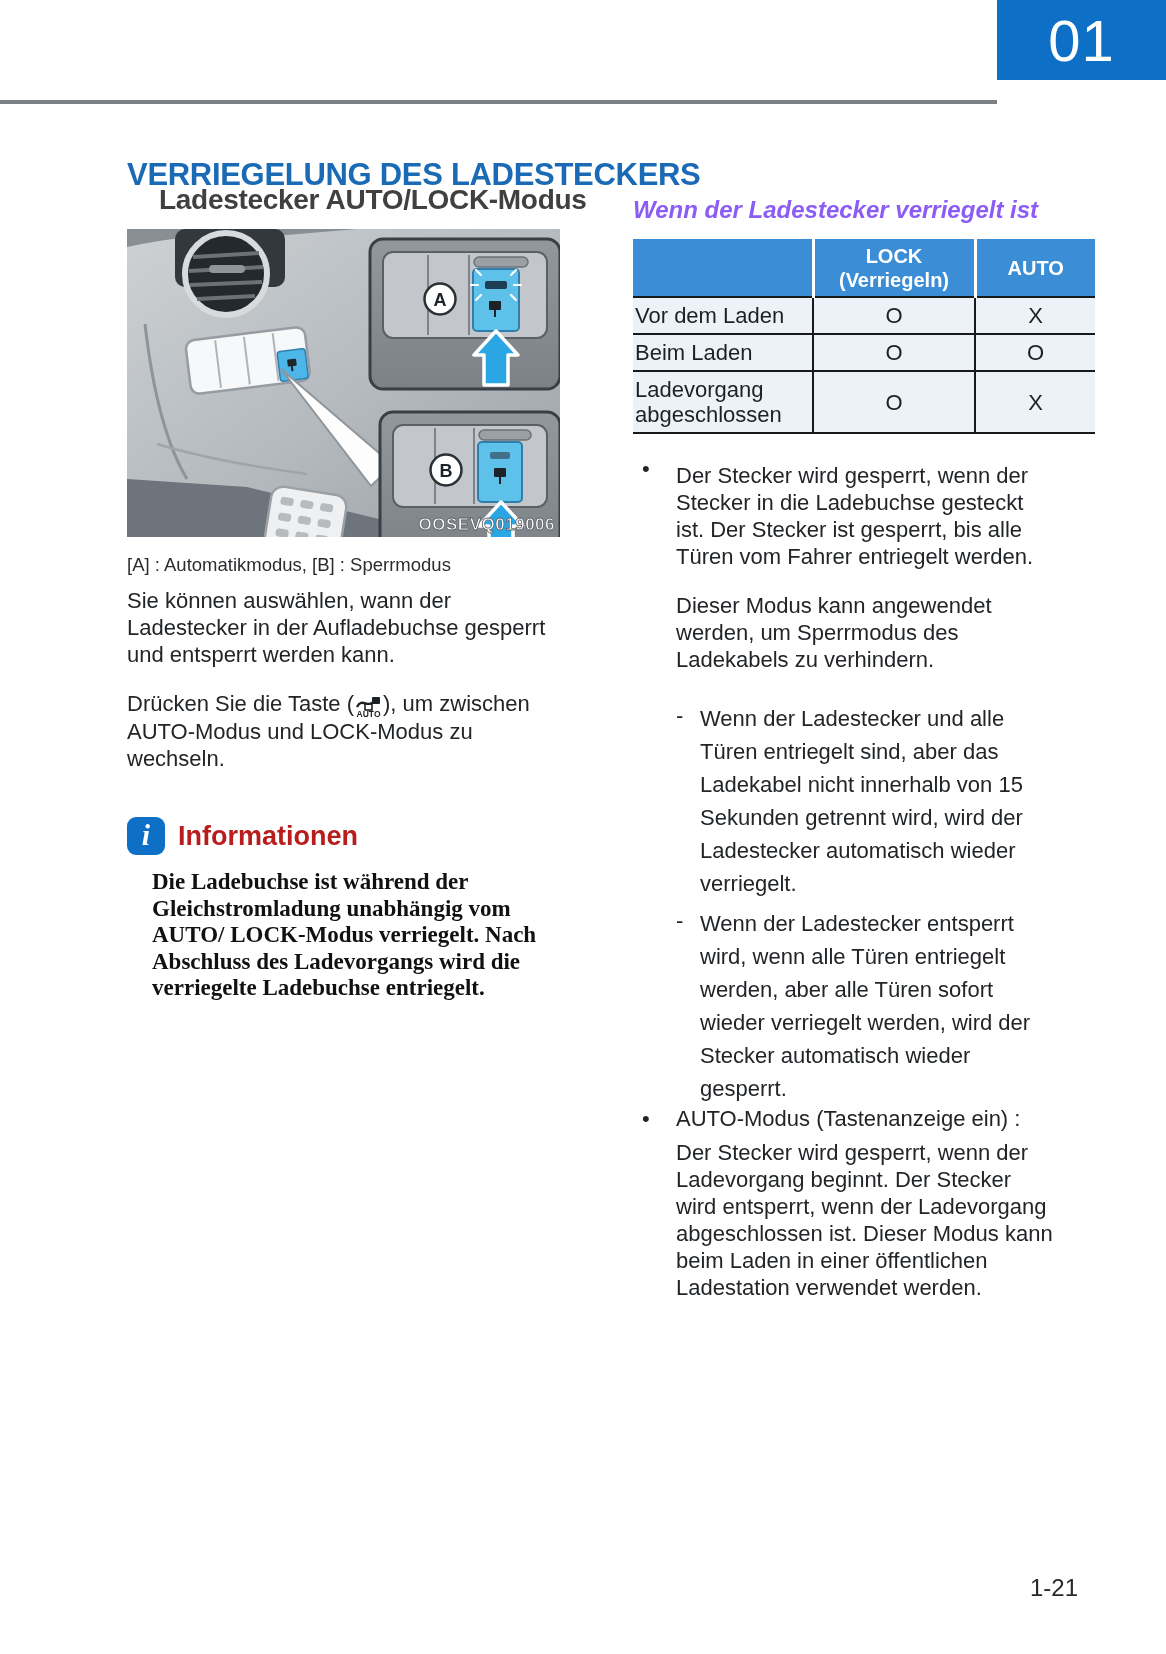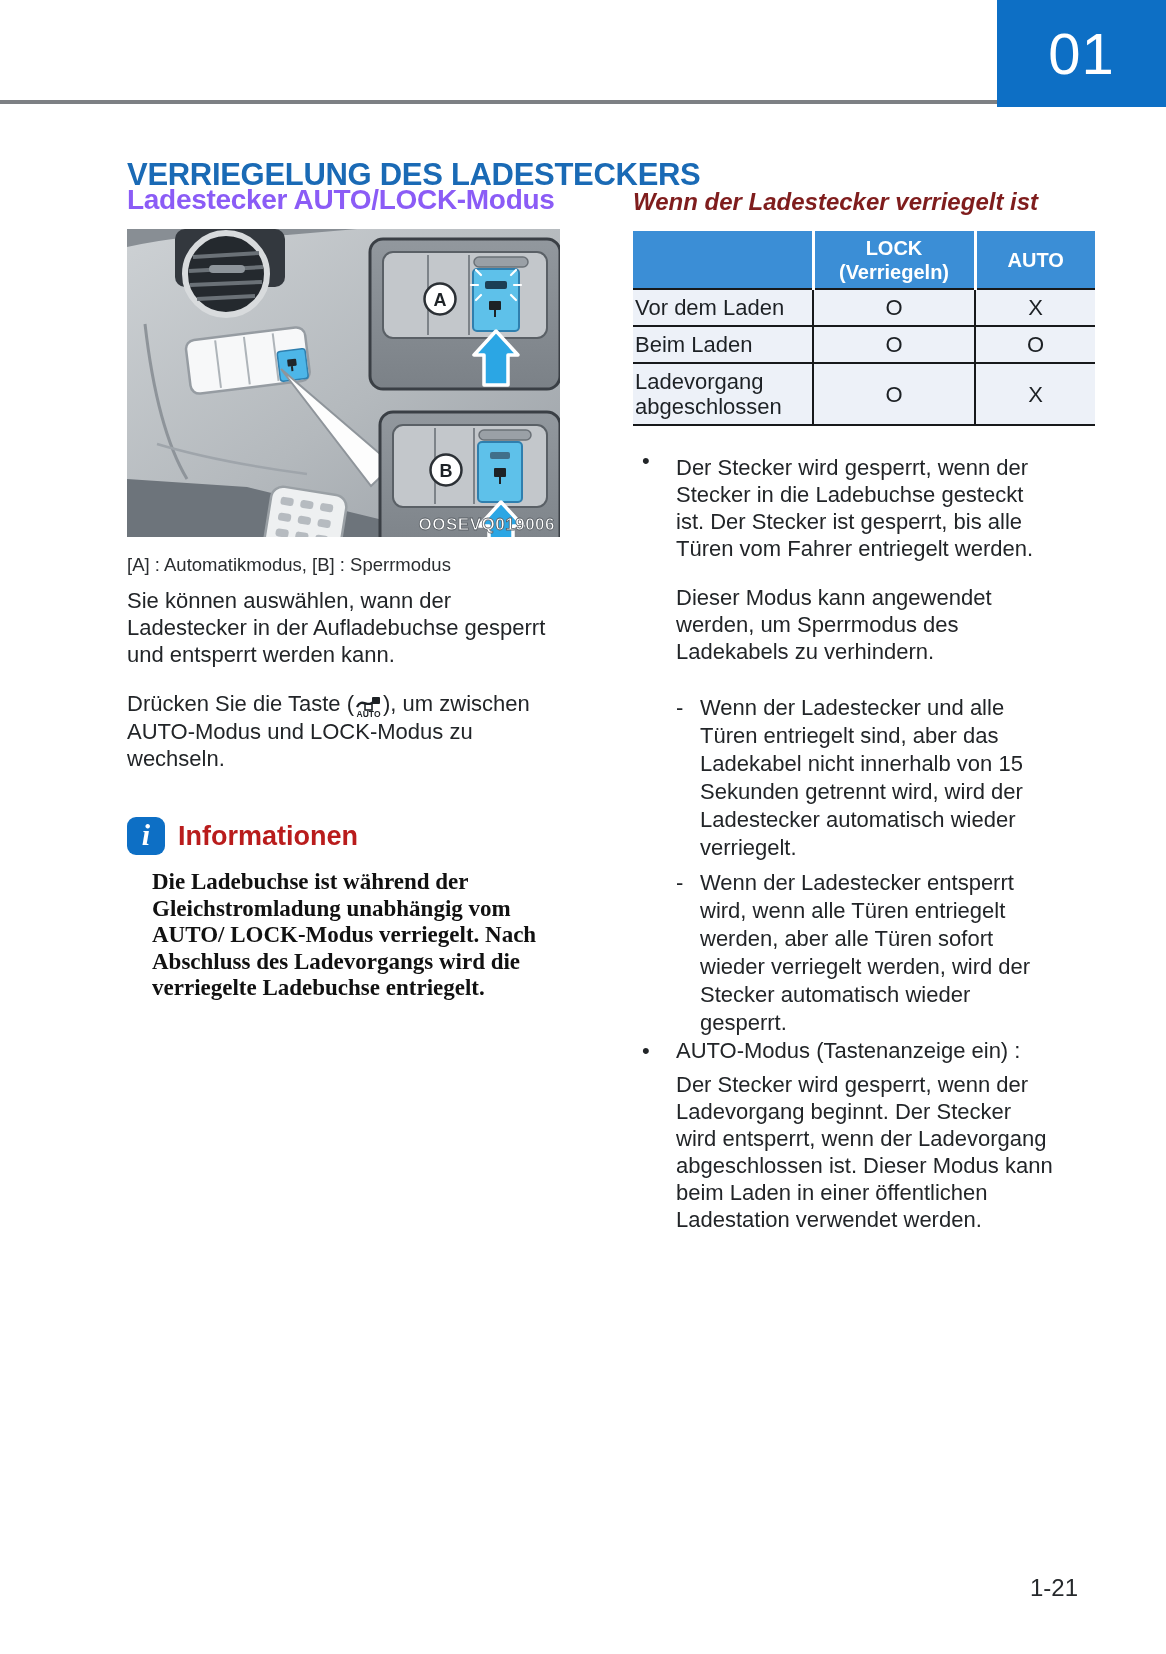--- a/index.html
+++ b/index.html
@@ -4,33 +4,33 @@
 <style>
   html,body{margin:0;padding:0;}
   body{
     width:1166px;height:1654px;position:relative;background:#ffffff;
     font-family:"Liberation Sans",sans-serif;color:#202326;
     -webkit-font-smoothing:antialiased;overflow:hidden;
   }
   
   .top-rule{position:absolute;left:0;top:100px;width:997px;height:4px;background:#7d8084;}
   .chapter-box{
-    position:absolute;left:997px;top:0;width:169px;height:107px;background:#0d6fc5;
+    position:absolute;left:997px;top:0;width:169px;height:80px;background:#0d6fc5;
     display:flex;align-items:center;justify-content:center;
   }
   .chapter-box span{color:#ffffff;font-size:58px;font-weight:400;letter-spacing:1px;}
   .page-title{
     position:absolute;left:127px;top:136px;font-size:31px;font-weight:700;
     color:#1a6ab5;letter-spacing:-0.3px;white-space:nowrap;
   }
   
   .col-left{position:absolute;left:127px;top:184px;width:437px;}
   .col-right{position:absolute;left:633px;top:184px;width:462px;}
-  .subheading{font-size:28px;font-weight:700;color:#8b5cf6;letter-spacing:-0.3px;white-space:nowrap;}
-  .right-heading{font-size:24px;font-weight:700;font-style:italic;color:#7f1d1d;white-space:nowrap;margin-top:4px;}
+  .subheading{font-size:28px;font-weight:700;color:#404040;letter-spacing:-0.3px;white-space:nowrap;margin-left:32px;}
+  .right-heading{font-size:24px;font-weight:700;font-style:italic;color:#8b5cf6;white-space:nowrap;margin-top:12px;}
   
   .figure{margin-top:13px;width:433px;height:308px;line-height:0;}
   .fig-caption{margin-top:17px;font-size:18.5px;color:#2a2d30;}
   
   .para{font-size:22px;line-height:27px;margin-top:11px;color:#222528;}
   .btn-icon{display:inline-block;vertical-align:-6px;margin:0 1px;line-height:0;text-align:center;}
   .btn-icon .auto-lbl{display:block;font-size:8.5px;font-weight:700;line-height:7px;color:#1d2125;letter-spacing:0;}
   .info-head{margin-top:45px;display:flex;align-items:center;}
   .info-icon{
     width:38px;height:38px;border-radius:9px;background:#0d6fc5;flex:0 0 auto;
@@ -63,21 +63,21 @@
   .c-label{width:180px;} .c-lock{width:162px;} .c-auto{width:120px;}
   
   .bullets{margin-top:21px;}
   .bullet{display:grid;grid-template-columns:43px 1fr;}
   .bullet-marker{font-size:22px;line-height:27px;padding-left:9px;color:#222528;}
   .bullet-body{max-width:379px;}
   .bullet-title{font-size:22px;line-height:27px;color:#222528;}
   .bullet-para{font-size:22px;line-height:27px;color:#222528;margin-top:7px;}
   .dash{display:grid;grid-template-columns:24px 1fr;margin:7px 0 0 43px;max-width:376px;}
   .dash-marker{font-size:22px;line-height:27px;color:#222528;}
-  .dash-text{font-size:22px;line-height:28px;color:#222528;max-width:352px;}
+  .dash-text{font-size:22px;line-height:33px;color:#222528;max-width:352px;}
   
   .page-number{position:absolute;left:1030px;top:1574px;font-size:24px;color:#26292c;}
 </style>
 </head>
 <body>
 
 <div class="top-rule"></div>
 <div class="chapter-box">
   <span>01</span>
 </div>

